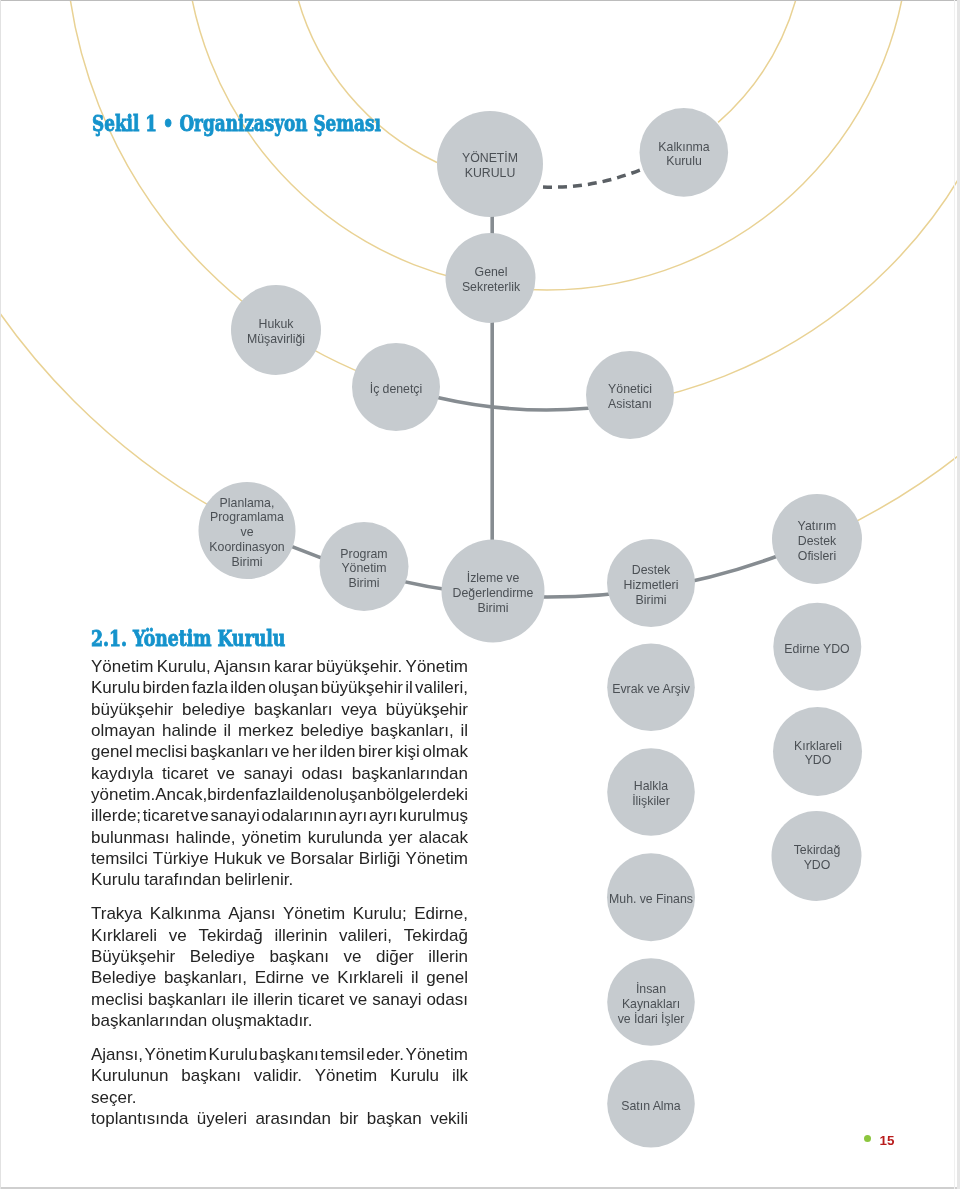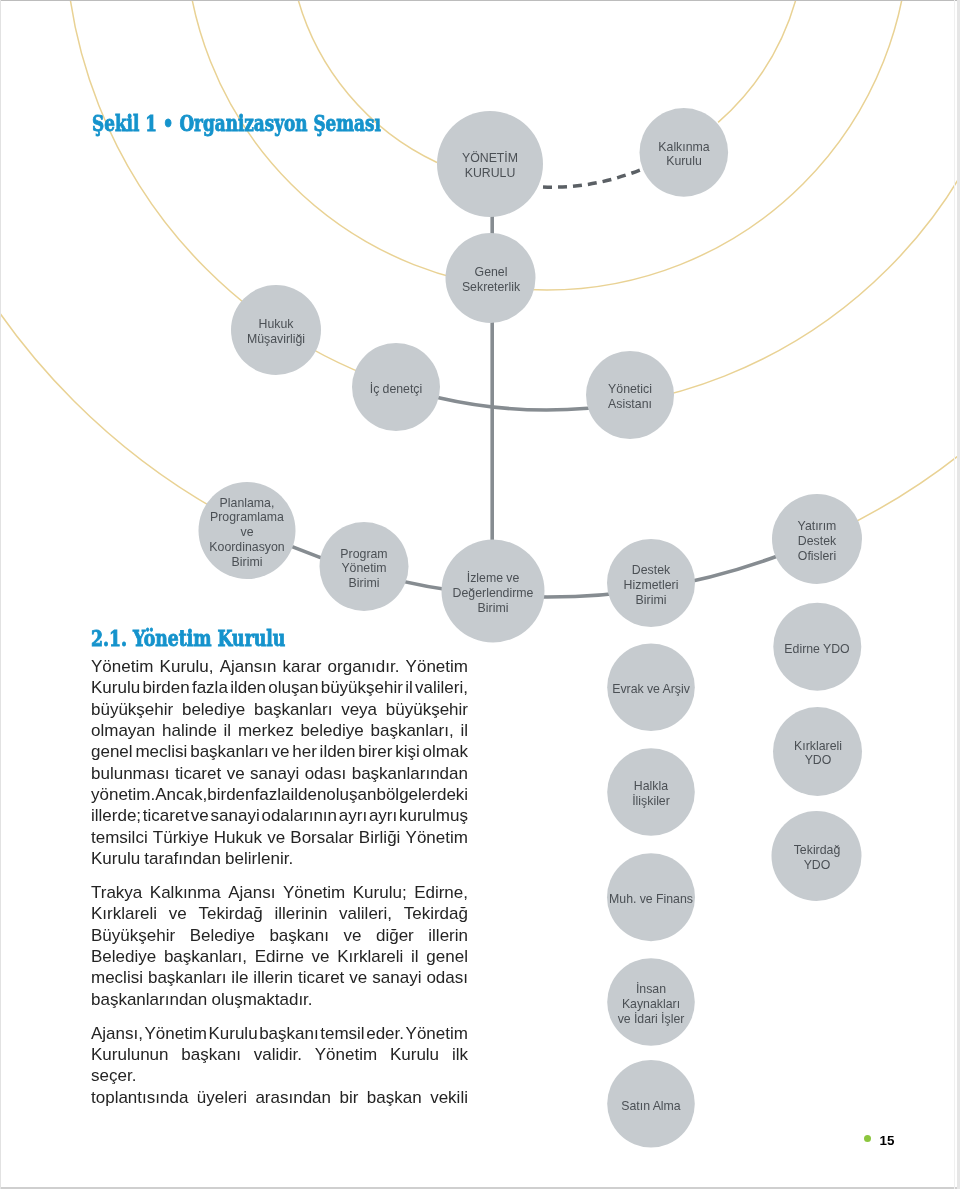--- a/index.html
+++ b/index.html
@@ -75,21 +75,21 @@
   .tline.last > span + span{margin-left:4.2px;text-align:right;}
   #pagedot{
     position:absolute;
     left:863.8px;top:1134.7px;
     width:7.4px;height:7.4px;border-radius:50%;
     background:#8cc63e;
   }
   #pagenum{
     position:absolute;
     left:879.5px;top:1133.5px;
-    color:#000000;
+    color:#b91c1c;
     font-size:13.4px;
     line-height:13.4px;
     font-weight:bold;
   }
 </style>
 </head>
 <body>
 
 <div id="page">
 
@@ -176,28 +176,29 @@
       <div class="node-label" style="color: rgb(75, 80, 85); left: 651px; top: 1002px;">İnsan
 Kaynakları
 ve İdari İşler</div>
       <div class="node-label" style="color: rgb(75, 80, 85); left: 651px; top: 1103.7px;">Satın Alma</div>
     </div>
 
   <div id="fig-title" style="color: rgb(21, 147, 204); -webkit-text-stroke-color: rgb(21, 147, 204);">Şekil 1 • Organizasyon Şeması</div>
   <div id="sec-title" style="color: rgb(21, 147, 204); -webkit-text-stroke-color: rgb(21, 147, 204);">2.1. Yönetim Kurulu</div>
   <div id="paras" style="color: rgb(36, 36, 36);">
       <div class="para">
-        <div class="tline"><span>Yönetim</span><span>Kurulu,</span><span>Ajansın</span><span>karar</span><span>organıdır.</span><span>Yönetim</span></div>
+        <div class="tline"><span>Yönetim</span><span>Kurulu,</span><span>Ajansın</span><span>karar</span><span>büyükşehir.</span><span>Yönetim</span></div>
         <div class="tline"><span>Kurulu</span><span>birden</span><span>fazla</span><span>ilden</span><span>oluşan</span><span>büyükşehir</span><span>il</span><span>valileri,</span></div>
         <div class="tline"><span>büyükşehir</span><span>belediye</span><span>başkanları</span><span>veya</span><span>büyükşehir</span></div>
         <div class="tline"><span>olmayan</span><span>halinde</span><span>il</span><span>merkez</span><span>belediye</span><span>başkanları,</span><span>il</span></div>
         <div class="tline"><span>genel</span><span>meclisi</span><span>başkanları</span><span>ve</span><span>her</span><span>ilden</span><span>birer</span><span>kişi</span><span>olmak</span></div>
-        <div class="tline"><span>bulunması</span><span>ticaret</span><span>ve</span><span>sanayi</span><span>odası</span><span>başkanlarından</span></div>
+        <div class="tline"><span>kaydıyla</span><span>ticaret</span><span>ve</span><span>sanayi</span><span>odası</span><span>başkanlarından</span></div>
         <div class="tline"><span>yönetim.</span><span>Ancak,</span><span>birden</span><span>fazla</span><span>ilden</span><span>oluşan</span><span>bölgelerdeki</span></div>
         <div class="tline"><span>illerde;</span><span>ticaret</span><span>ve</span><span>sanayi</span><span>odalarının</span><span>ayrı</span><span>ayrı</span><span>kurulmuş</span></div>
+        <div class="tline"><span>bulunması</span><span>halinde,</span><span>yönetim</span><span>kurulunda</span><span>yer</span><span>alacak</span></div>
         <div class="tline"><span>temsilci</span><span>Türkiye</span><span>Hukuk</span><span>ve</span><span>Borsalar</span><span>Birliği</span><span>Yönetim</span></div>
         <div class="tline last"><span>Kurulu</span><span>tarafından</span><span>belirlenir.</span></div>
       </div>
       <div class="para">
         <div class="tline"><span>Trakya</span><span>Kalkınma</span><span>Ajansı</span><span>Yönetim</span><span>Kurulu;</span><span>Edirne,</span></div>
         <div class="tline"><span>Kırklareli</span><span>ve</span><span>Tekirdağ</span><span>illerinin</span><span>valileri,</span><span>Tekirdağ</span></div>
         <div class="tline"><span>Büyükşehir</span><span>Belediye</span><span>başkanı</span><span>ve</span><span>diğer</span><span>illerin</span></div>
         <div class="tline"><span>Belediye</span><span>başkanları,</span><span>Edirne</span><span>ve</span><span>Kırklareli</span><span>il</span><span>genel</span></div>
         <div class="tline"><span>meclisi</span><span>başkanları</span><span>ile</span><span>illerin</span><span>ticaret</span><span>ve</span><span>sanayi</span><span>odası</span></div>
         <div class="tline last"><span>başkanlarından</span><span>oluşmaktadır.</span></div>

